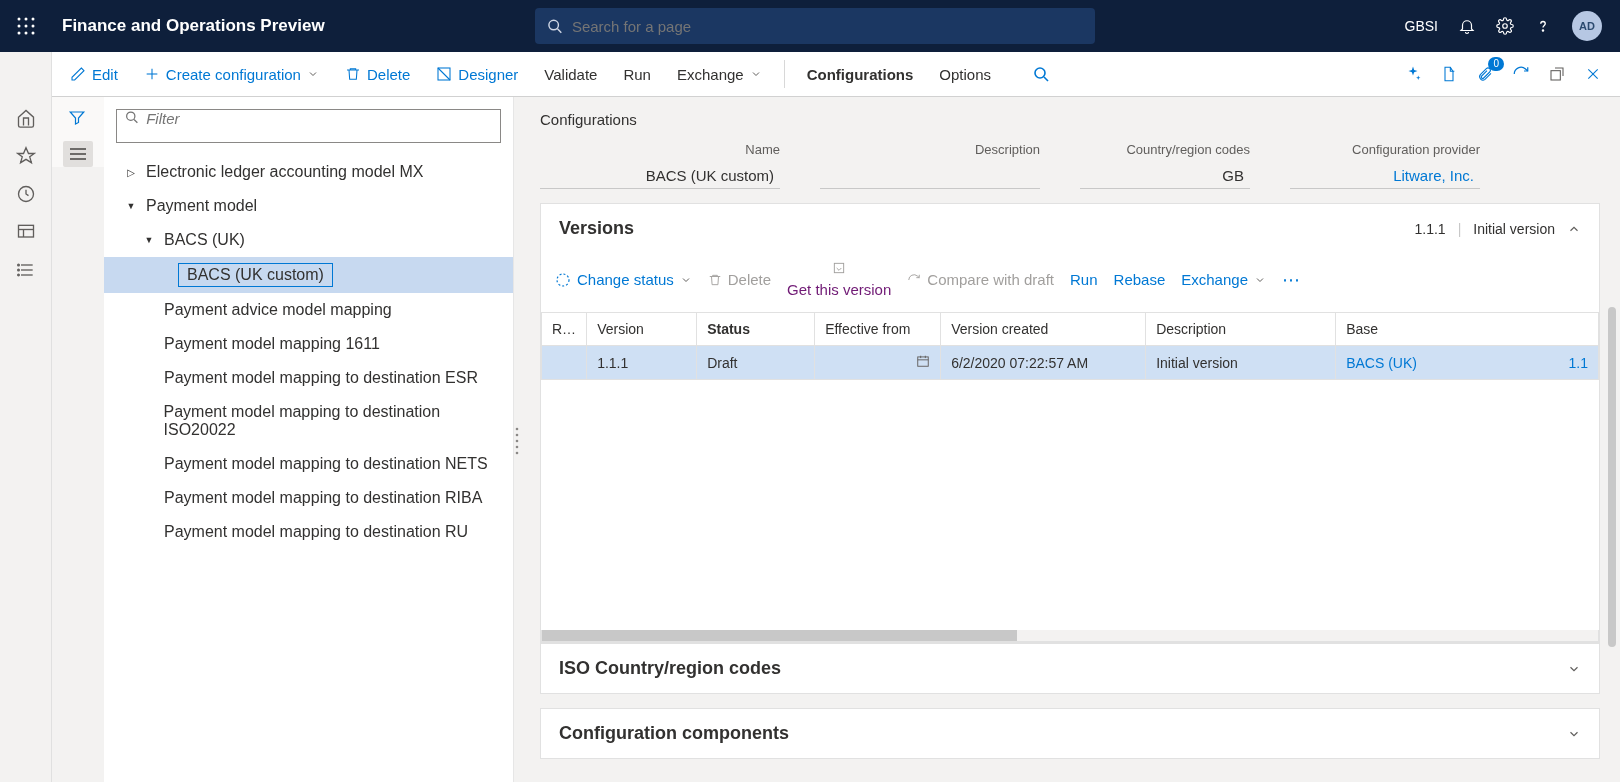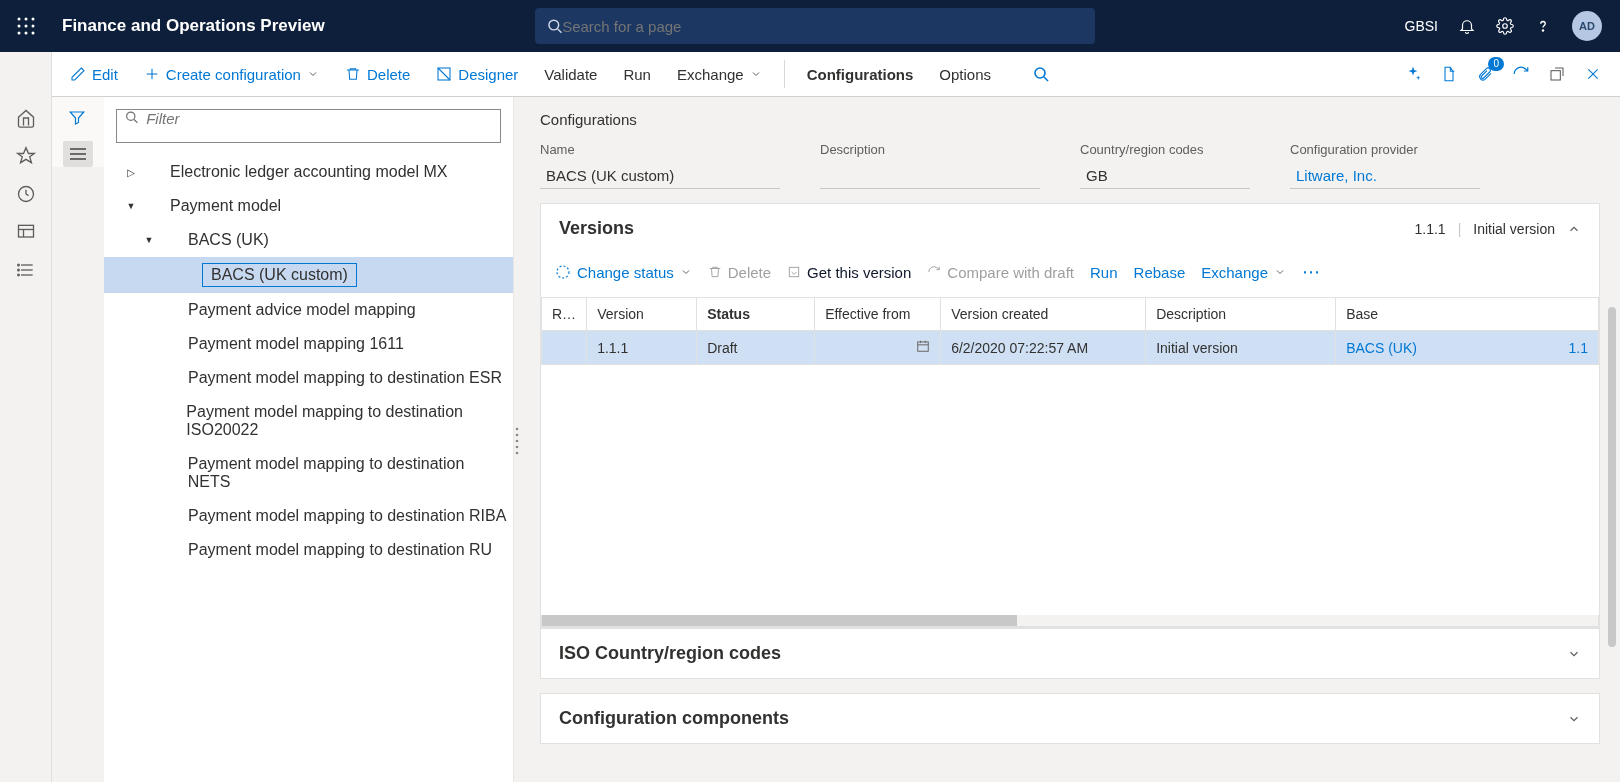--- a/index.html
+++ b/index.html
@@ -38,21 +38,21 @@
     align-items: center;
     padding: 0 12px;
     color: #d0d7e5;
   }
   .header .search-box input {
     background: transparent;
     border: none;
     outline: none;
     color: #0ea5e9;
     font-size: 15px;
-    margin-left: 0;
+    margin-left: 10px;
     width: 100%;
   }
   .header .spacer { flex: 1; }
   .header .right-items { display:flex; align-items:center; gap: 20px; padding-right: 18px; }
   .header .right-items .text-btn { color:#fff; font-size:14px; }
   .header .avatar {
     width: 30px; height: 30px; border-radius: 50%; background:#b6c7e3; color:#2b4a6f;
     display:flex; align-items:center; justify-content:center; font-size:11px; font-weight:600;
   }
 
@@ -114,21 +114,21 @@
     width: 410px; min-width:410px; background:#fff; border-right:1px solid #e6e6e6;
     overflow-y:auto;
   }
   .tree-pane .filter-wrap { padding: 12px 12px 8px 12px; }
   .tree-pane .filter-input {
     width:100%; height:34px; border:1px solid #8a8886;
     display:flex; align-items:flex-start; padding:0 8px; color:#727272;
   }
   .tree-pane .filter-input input { border:none; outline:none; font-size:15px; width:100%; font-style:italic; margin-left:8px;}
   .tree { padding: 4px 0; }
-  .tree-node { display:flex; align-items:center; padding: 6px 0 6px 18px; font-size:16px; cursor:pointer;gap:24px; }
+  .tree-node { display:flex; align-items:center; padding: 6px 0 6px 18px; font-size:16px; cursor:pointer; }
   .tree-node .caret { width:18px; display:inline-flex; justify-content:center; color:#323130; font-size:11px; }
   .tree-node .label { padding: 2px 6px; }
   .tree-node.level-0 { font-weight: normal; }
   .tree-node.level-1 { padding-left: 36px; }
   .tree-node.level-2 { padding-left: 56px; }
   .tree-node.selected { background:#c7d9f0; }
   .tree-node.selected .label { border:1px solid #0078d4; background:#c7d9f0; padding:2px 8px;}
   .tree-node.expanded > .caret::before { content:"▼"; font-size:9px; color:#323130;}
   .tree-node.collapsed > .caret::before { content:"▷"; font-size:10px; color:#323130;}
   .tree-node.leaf > .caret::before { content:""; }
@@ -137,21 +137,21 @@
   .splitter {
     width: 6px; display:flex; align-items:center; justify-content:center; cursor:col-resize;
     color:#8a8886; background:#f3f2f1;
   }
 
   .config-pane {
     flex:1; background:#f3f2f1; overflow-y:auto; padding: 14px 20px;
   }
   .config-pane h4 { font-weight:400; font-size:15px; color:#323130; margin-bottom:14px;}
   .field-row { display:flex; gap: 40px; margin-bottom: 14px; }
-  .field { display:flex; flex-direction:column; }
+  .field { display:flex; flex-direction:column;text-align:right; }
   .field label { font-size:13px; color:#605e5c; margin-bottom:6px; }
   .field .value {
     border-bottom: 1px solid #c8c8c8; padding: 4px 6px; font-size:15px; min-height:26px;
   }
   .field .value.link { color:#0078d4; cursor:pointer; }
 
   
   .card {
     background:#fff; border:1px solid #e1e1e1; 
   }
@@ -509,21 +509,21 @@
           <svg width="12" height="12" viewBox="0 0 24 24" fill="none" stroke="#605e5c" stroke-width="2">
               <polyline points="6 9 12 15 18 9"></polyline>
             </svg>
         </div>
         <div class="tb-btn" style="color:#a19f9d;">
           <svg width="14" height="14" viewBox="0 0 24 24" fill="none" stroke="#a19f9d" stroke-width="1.6">
               <path d="M3 6h18M8 6V4h8v2M6 6l1 14h10l1-14"></path>
             </svg>
           <span>Delete</span>
         </div>
-        <div class="tb-btn" style="color:#0f172a;">
+        <div class="tb-btn" style="color:#701a75;flex-direction:column;">
           <svg width="14" height="14" viewBox="0 0 24 24" fill="none" stroke="#a19f9d" stroke-width="1.6">
               <rect x="4" y="4" width="16" height="16"></rect>
               <path d="M8 12l4 4 4-4"></path>
             </svg>
           <span>Get this version</span>
         </div>
         <div class="tb-btn" style="color:#a19f9d;">
           <svg width="14" height="14" viewBox="0 0 24 24" fill="none" stroke="#a19f9d" stroke-width="1.6">
               <path d="M3 12a9 9 0 0115-6.7L21 8M21 3v5h-5"></path>
             </svg>

